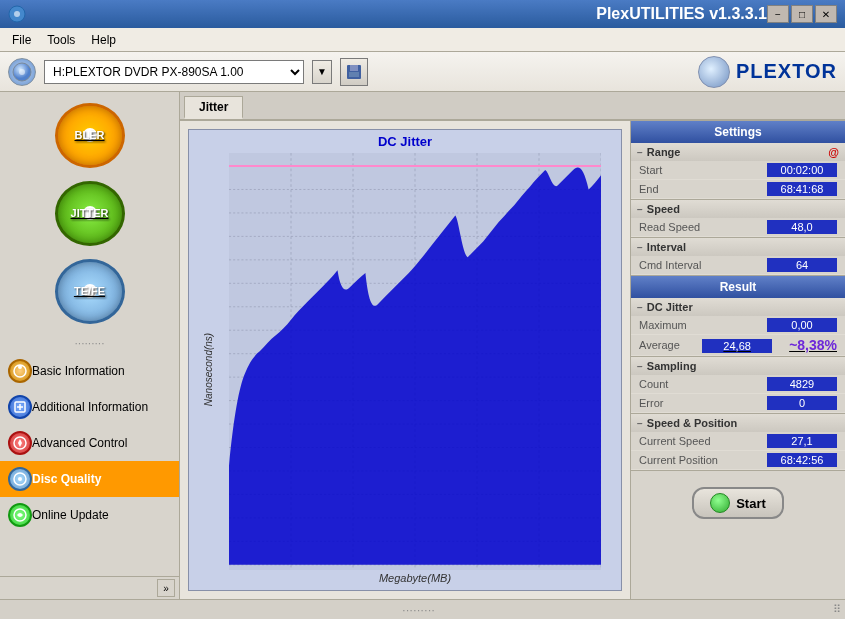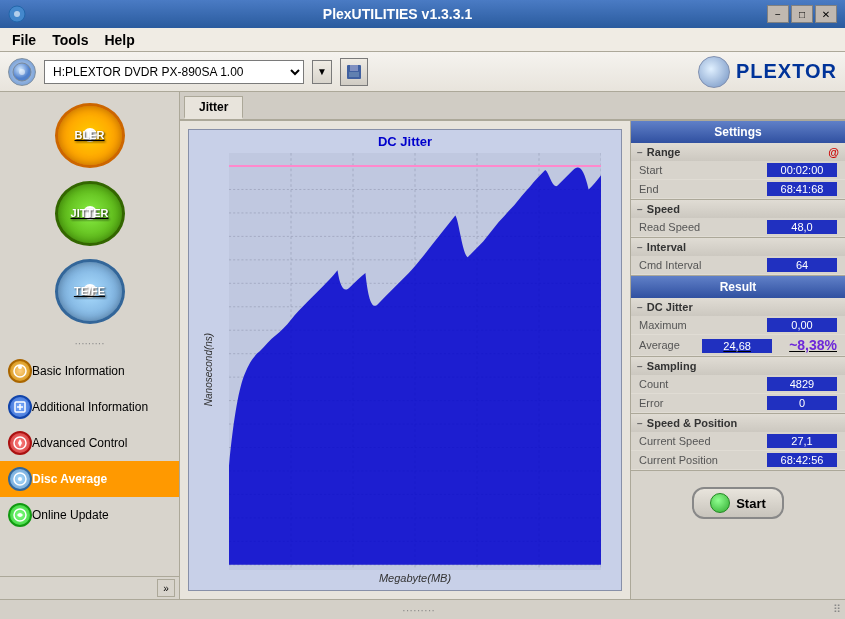--- a/index.html
+++ b/index.html
@@ -10,43 +10,42 @@
       background: linear-gradient(to bottom, #4a7bc4, #2a5b9e);
       color: white;
       height: 28px;
       display: flex;
       align-items: center;
       justify-content: space-between;
       padding: 0 8px;
       user-select: none;
     }
     .title-bar-icon { width: 20px; height: 20px; display: flex; align-items: center; }
-    .title-bar-title { flex: 1; text-align: center; font-size: 14px; font-weight: bold; }
+    .title-bar-title { flex: 1; text-align: right; font-size: 16px; font-weight: bold; }
     .title-bar-controls { display: flex; gap: 2px; }
     .title-btn {
       width: 22px; height: 18px; background: #c0b8b0;
       border: 1px solid #808080; cursor: pointer;
       display: flex; align-items: center; justify-content: center;
       font-size: 10px; color: #000;
     }
 
     
     .menu-bar {
       background: #f0ece4;
       border-bottom: 1px solid #aca899;
       height: 24px;
       display: flex;
       align-items: center;
       padding: 0 4px;
     }
     .menu-item {
       padding: 2px 8px;
       cursor: pointer;
-      font-size: 14px;
-      font-weight: bold;
+      font-size: 12px;
     }
 
     
     .toolbar {
       background: linear-gradient(to bottom, #f5f3ef, #e8e4dc);
       border-bottom: 1px solid #aca899;
       height: 40px;
       display: flex;
       align-items: center;
       padding: 0 8px;
@@ -457,21 +456,21 @@
         </div>
         <span>Advanced Control</span>
       </div>
       <div class="nav-item active">
         <div class="nav-icon nav-icon-disc">
           <svg width="16" height="16" viewBox="0 0 16 16">
               <circle cx="8" cy="8" r="6" fill="none" stroke="white" stroke-width="1.5"></circle>
               <circle cx="8" cy="8" r="2" fill="white"></circle>
             </svg>
         </div>
-        <span>Disc Average</span>
+        <span>Disc Quality</span>
       </div>
       <div class="nav-item">
         <div class="nav-icon nav-icon-online">
           <svg width="16" height="16" viewBox="0 0 16 16">
               <circle cx="8" cy="8" r="6" fill="none" stroke="white" stroke-width="1.5"></circle>
               <path d="M5 8 Q8 4 11 8 Q8 12 5 8" fill="white"></path>
             </svg>
         </div>
         <span>Online Update</span>
       </div>

